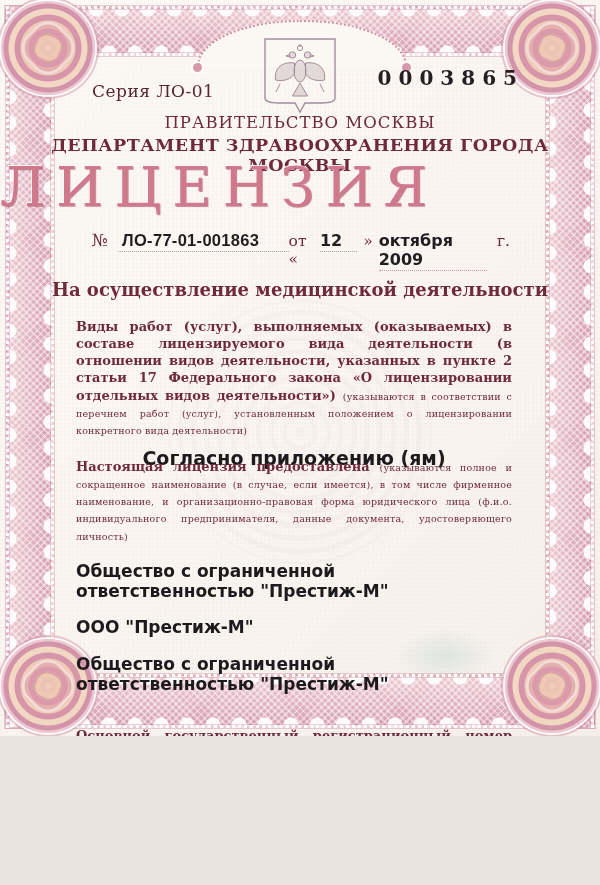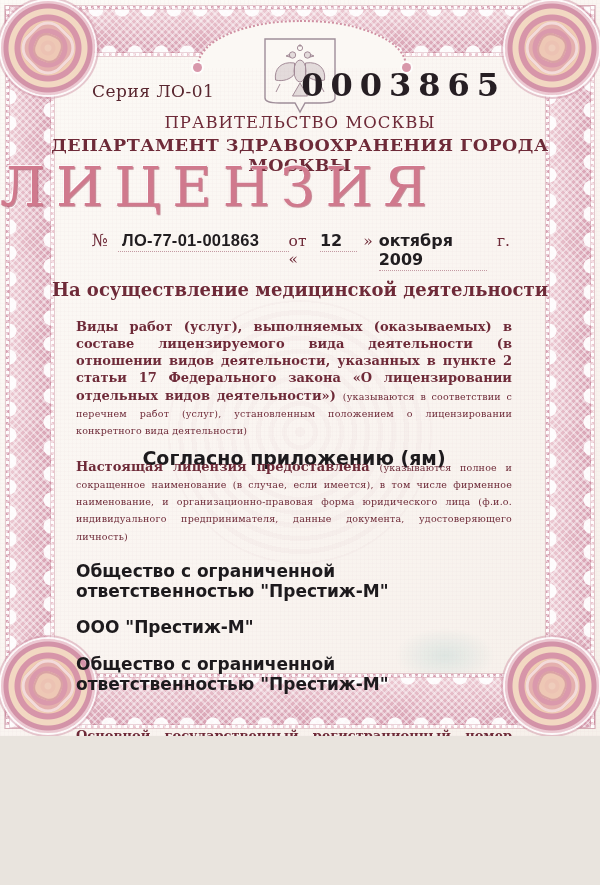--- a/index.html
+++ b/index.html
@@ -96,22 +96,22 @@
   .stamp-smudge{
     position:absolute;left:395px;top:628px;width:100px;height:55px;z-index:0;
     background:radial-gradient(ellipse at 50% 50%, rgba(70,160,160,.14), rgba(70,160,160,0) 70%);
     filter:blur(1px);
   }
   
   .emblem{position:absolute;left:260px;top:36px;width:80px;height:84px;z-index:4;}
   
   .series{position:absolute;left:92px;top:81px;font-size:17px;z-index:4;color:#58262f;letter-spacing:.5px;}
   .serial{
-    position:absolute;right:94px;top:66px;z-index:4;color:#261e23;
-    font-size:32px;font-weight:600;letter-spacing:7px;font-family:"DejaVu Serif",serif;
+    position:absolute;right:76px;top:66px;z-index:4;color:#261e23;
+    font-size:20px;font-weight:600;letter-spacing:7px;font-family:"DejaVu Serif",serif;
   }
   .gov-line{position:absolute;left:0;right:0;top:113px;text-align:center;z-index:4;
     font-size:16.5px;letter-spacing:1px;color:#6e2a38;}
   .dept-line{position:absolute;left:0;right:0;top:135px;text-align:center;z-index:4;
     font-size:17.5px;font-weight:bold;letter-spacing:.5px;color:#6e2a38;}
   .doc-title{
     position:absolute;left:0;right:0;top:156px;text-align:left;z-index:4;
     font-size:54px;font-weight:normal;letter-spacing:11px;color:#d0798d;
     text-shadow:1px 1px 0 rgba(164,74,95,.55), -1px -1px 0 rgba(255,255,255,.85), 0 0 2px rgba(190,95,115,.5);
   }

